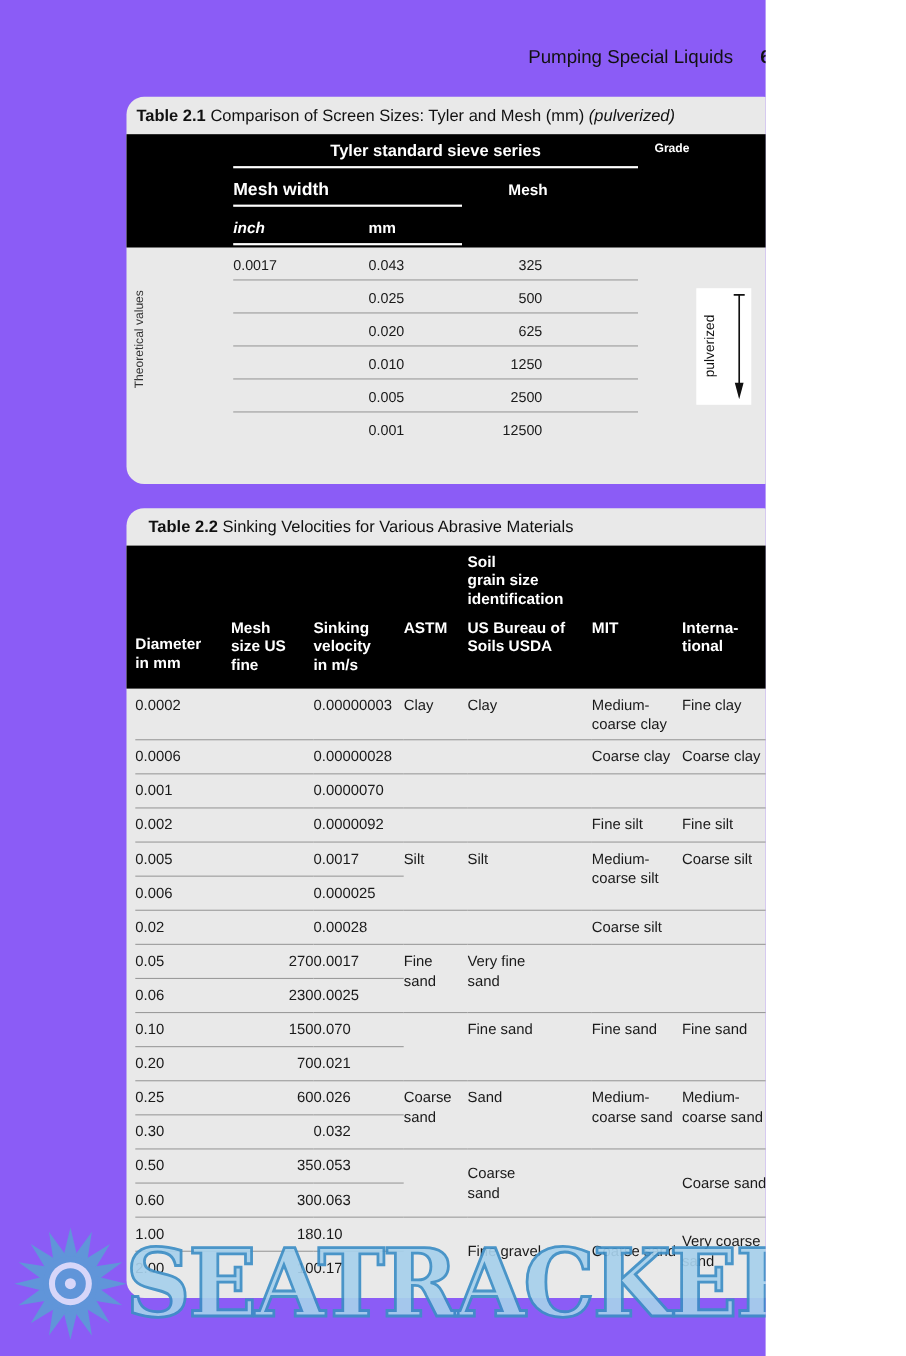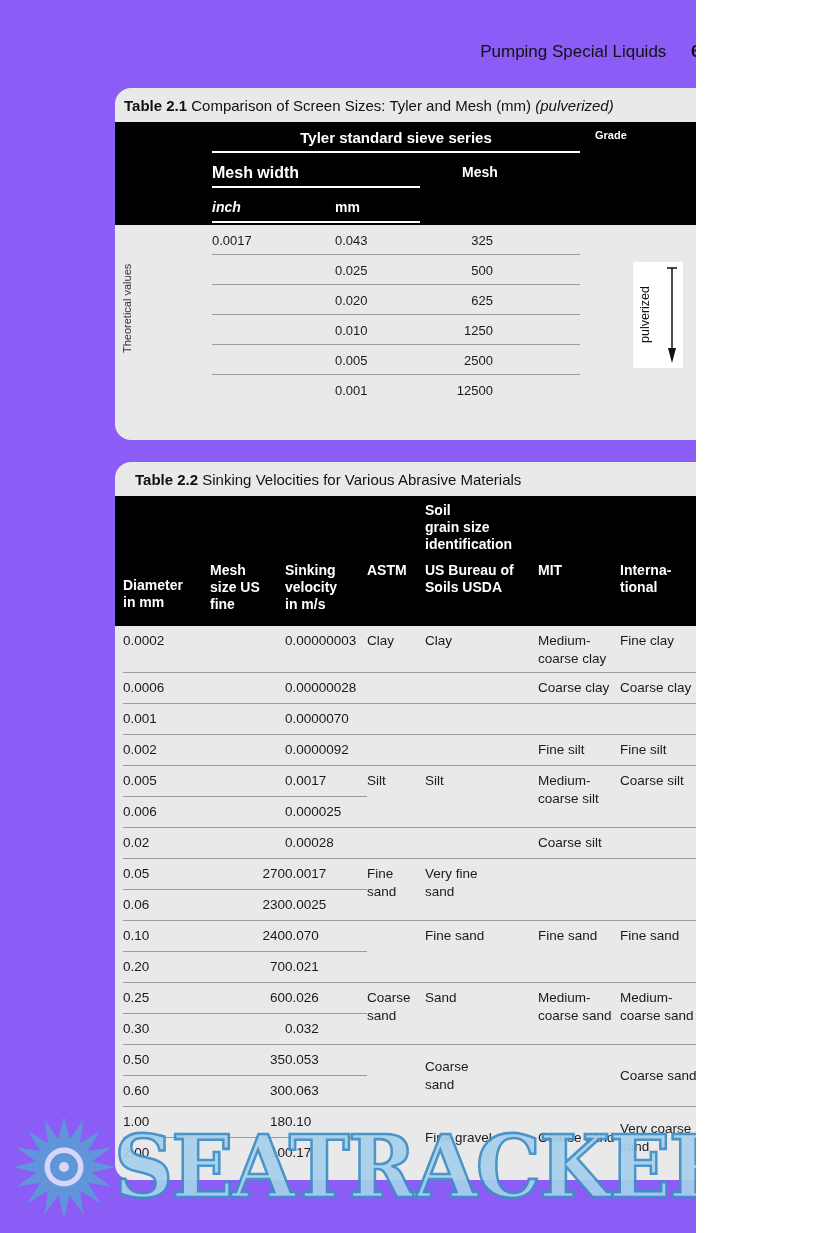--- a/index.html
+++ b/index.html
@@ -303,21 +303,21 @@
             <td class="c6 bb" rowspan="2"></td>
             <td class="c7 bb" rowspan="2"></td>
           </tr>
           <tr>
             <td class="c1 bb">0.06</td>
             <td class="c2 bb">230</td>
             <td class="c3 bb">0.0025</td>
           </tr>
           <tr>
             <td class="c1 bb">0.10</td>
-            <td class="c2 bb">240</td>
+            <td class="c2 bb">150</td>
             <td class="c3 bb">0.070</td>
             <td class="c4 bb" rowspan="2"></td>
             <td class="c5 bb" rowspan="2">Fine sand</td>
             <td class="c6 bb" rowspan="2">Fine sand</td>
             <td class="c7 bb" rowspan="2">Fine sand</td>
           </tr>
           <tr>
             <td class="c1 bb">0.20</td>
             <td class="c2 bb">70</td>
             <td class="c3 bb">0.021</td>

